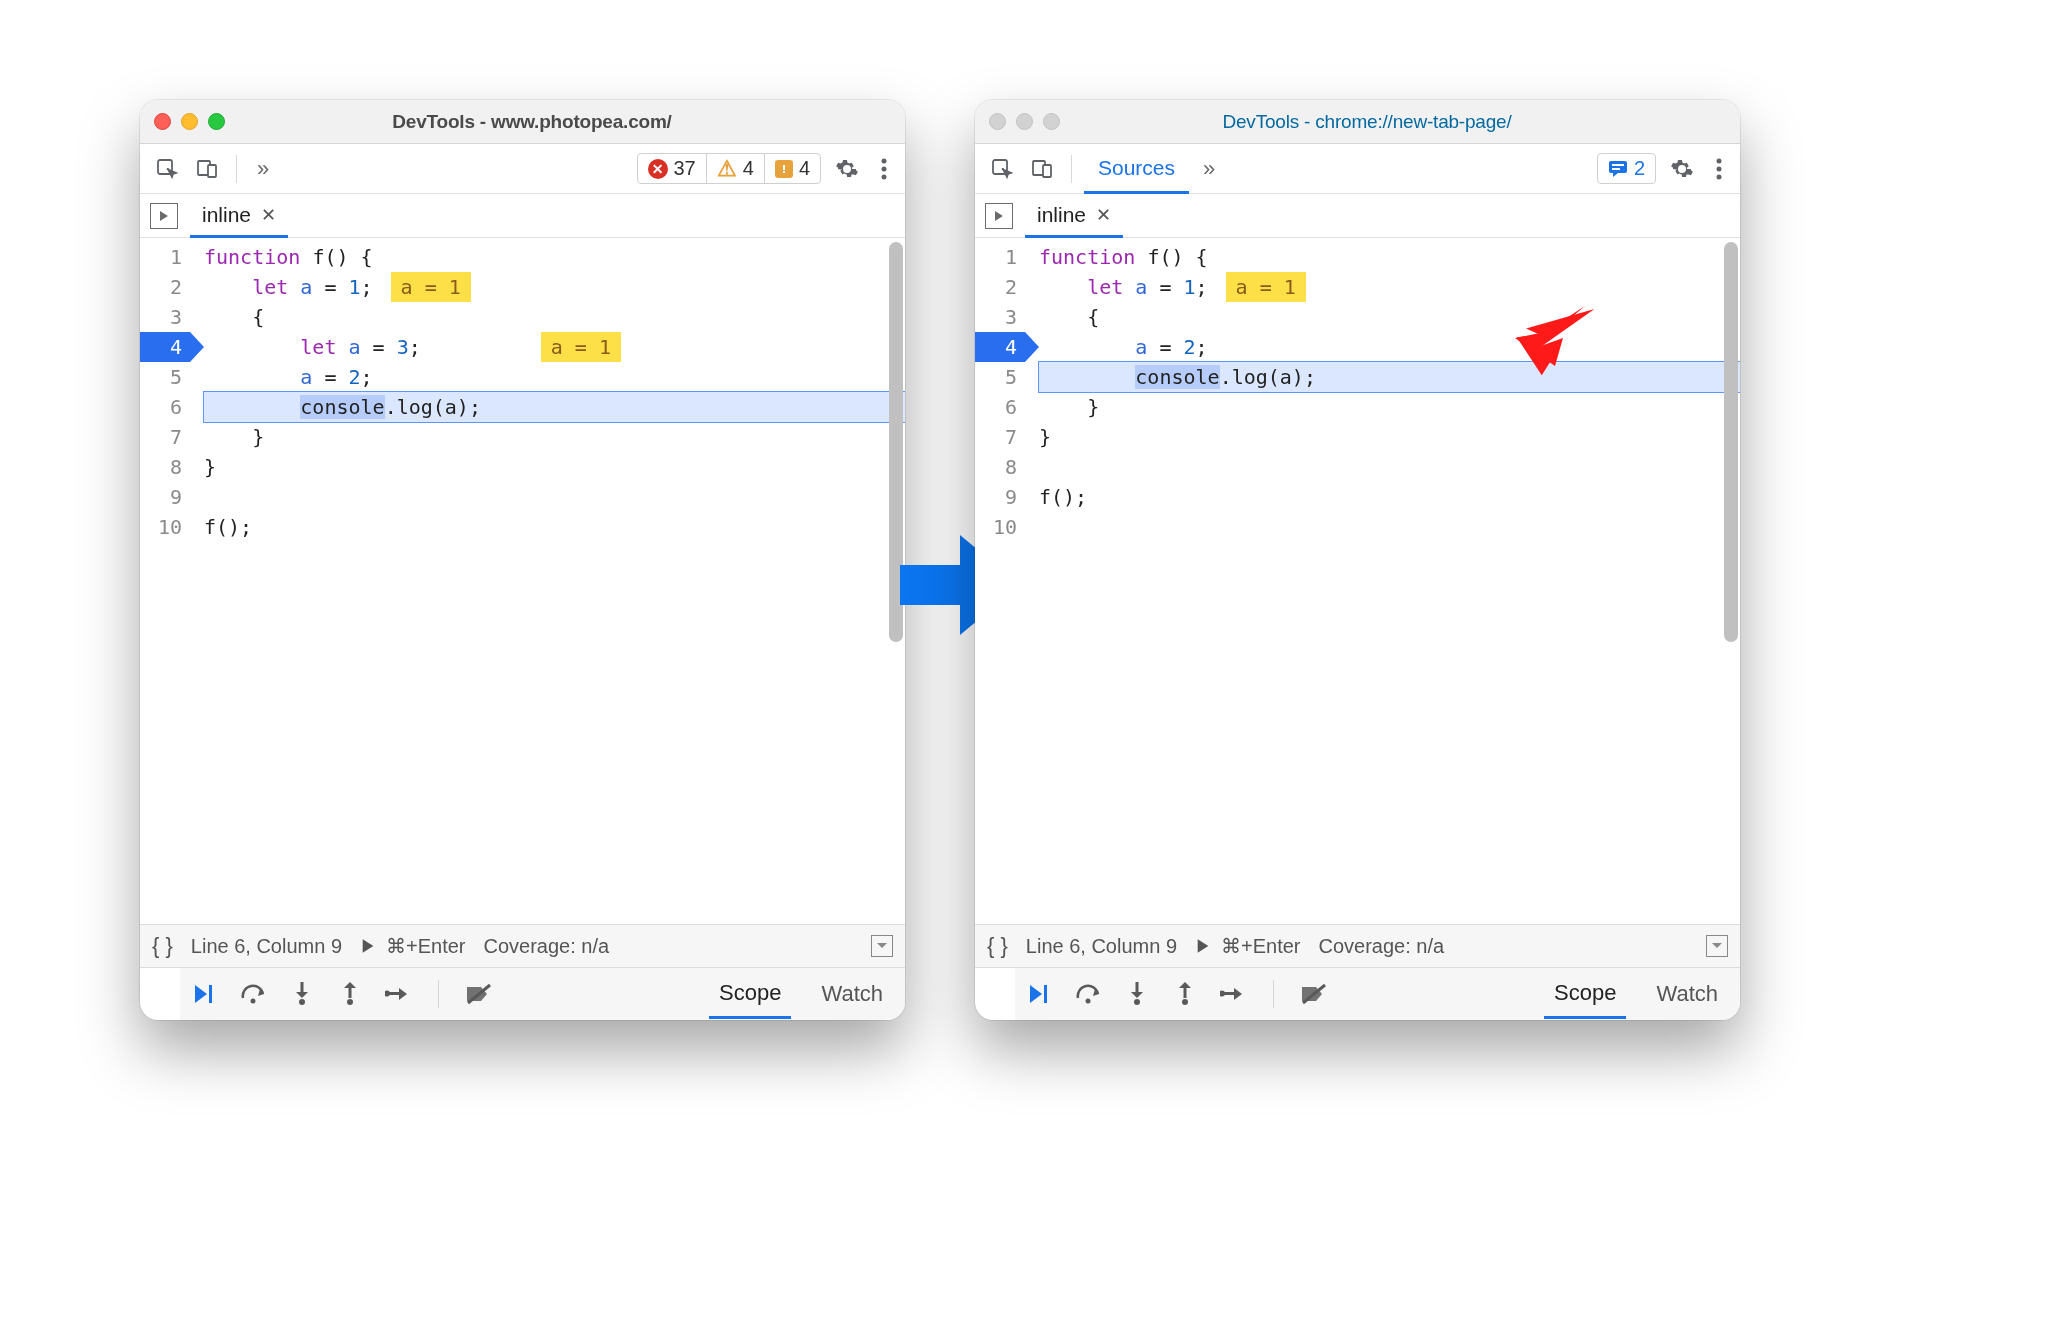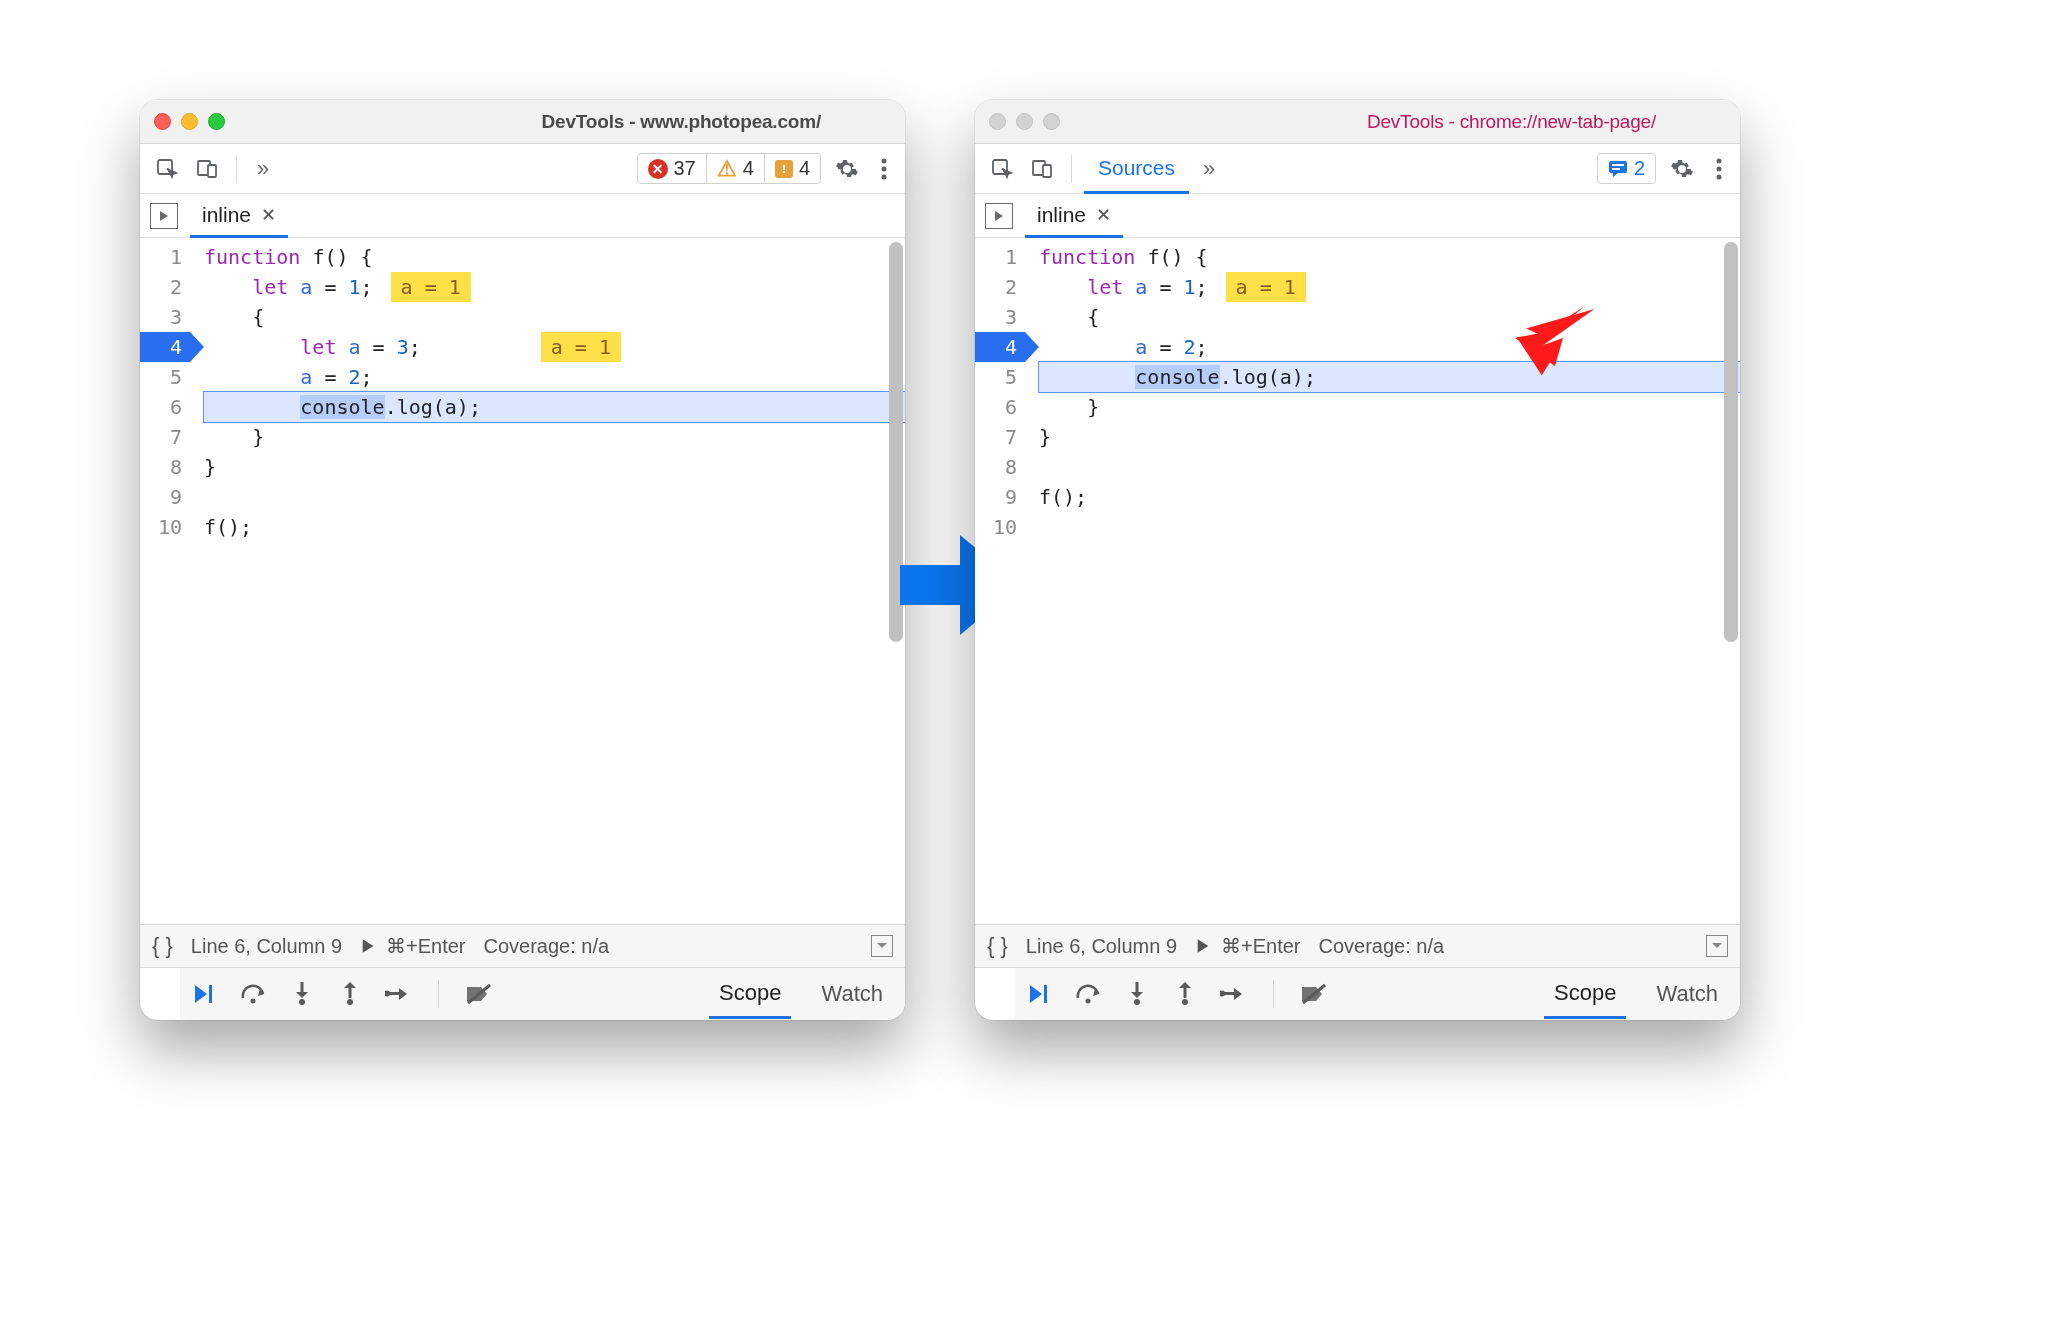--- a/index.html
+++ b/index.html
@@ -44,25 +44,25 @@
     padding: 0 14px;
     gap: 10px;
   }
   .traffic { display: flex; gap: 10px; margin-right: 8px;}
   .tl { width: 17px; height: 17px; border-radius: 50%; }
   .tl.red { background:#ff5f57; border:1px solid #e24640;}
   .tl.yel { background:#febc2e; border:1px solid #e1a326;}
   .tl.grn { background:#28c840; border:1px solid #21aa36;}
   .traffic.inactive .tl { background:#d2d2d2; border:1px solid #c2c2c2;}
   .titlebar-title {
-    flex:1; text-align:right; font-size: 19px; font-weight: 600;
+    flex:1; text-align:center; font-size: 19px; font-weight: 600;
     color: #4a4a4a; letter-spacing: -0.2px;
     white-space: nowrap; overflow: hidden;
   }
-  .titlebar.inactive .titlebar-title { color: #be185d; font-weight: 500;}
+  .titlebar.inactive .titlebar-title { color: #0369a1; font-weight: 500;}
   
   .toolbar {
     height: 50px; border-bottom: 1px solid #e1e1e1;
     display: flex; align-items: center; padding: 0 10px; gap: 6px;
     color:#5f6367; font-size: 20px;
   }
   .tb-iconbtn {
     width: 34px; height: 34px; display:flex; align-items:center; justify-content:center;
     color:#5f6367;
   }

